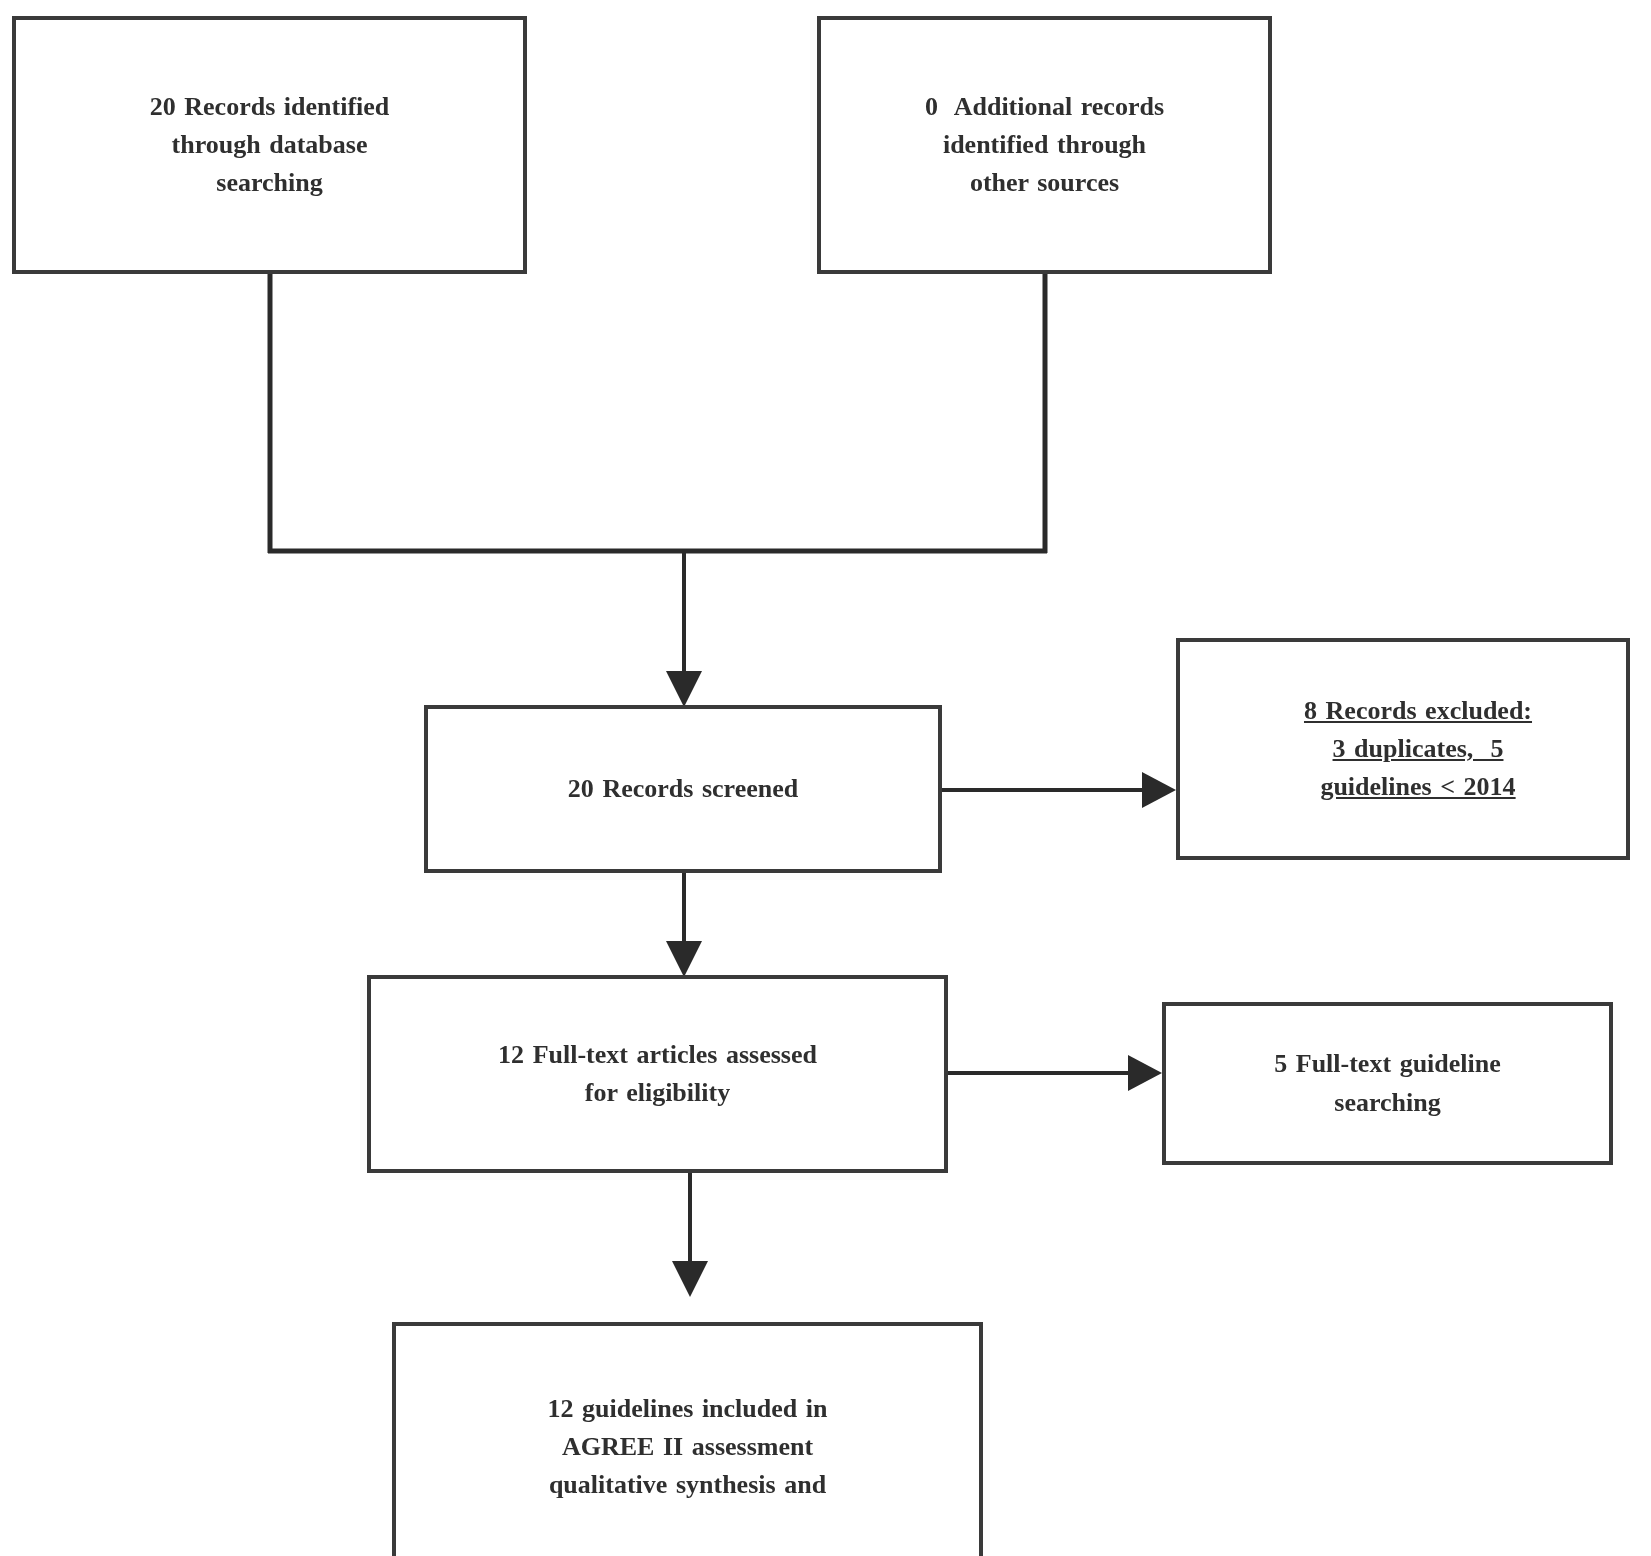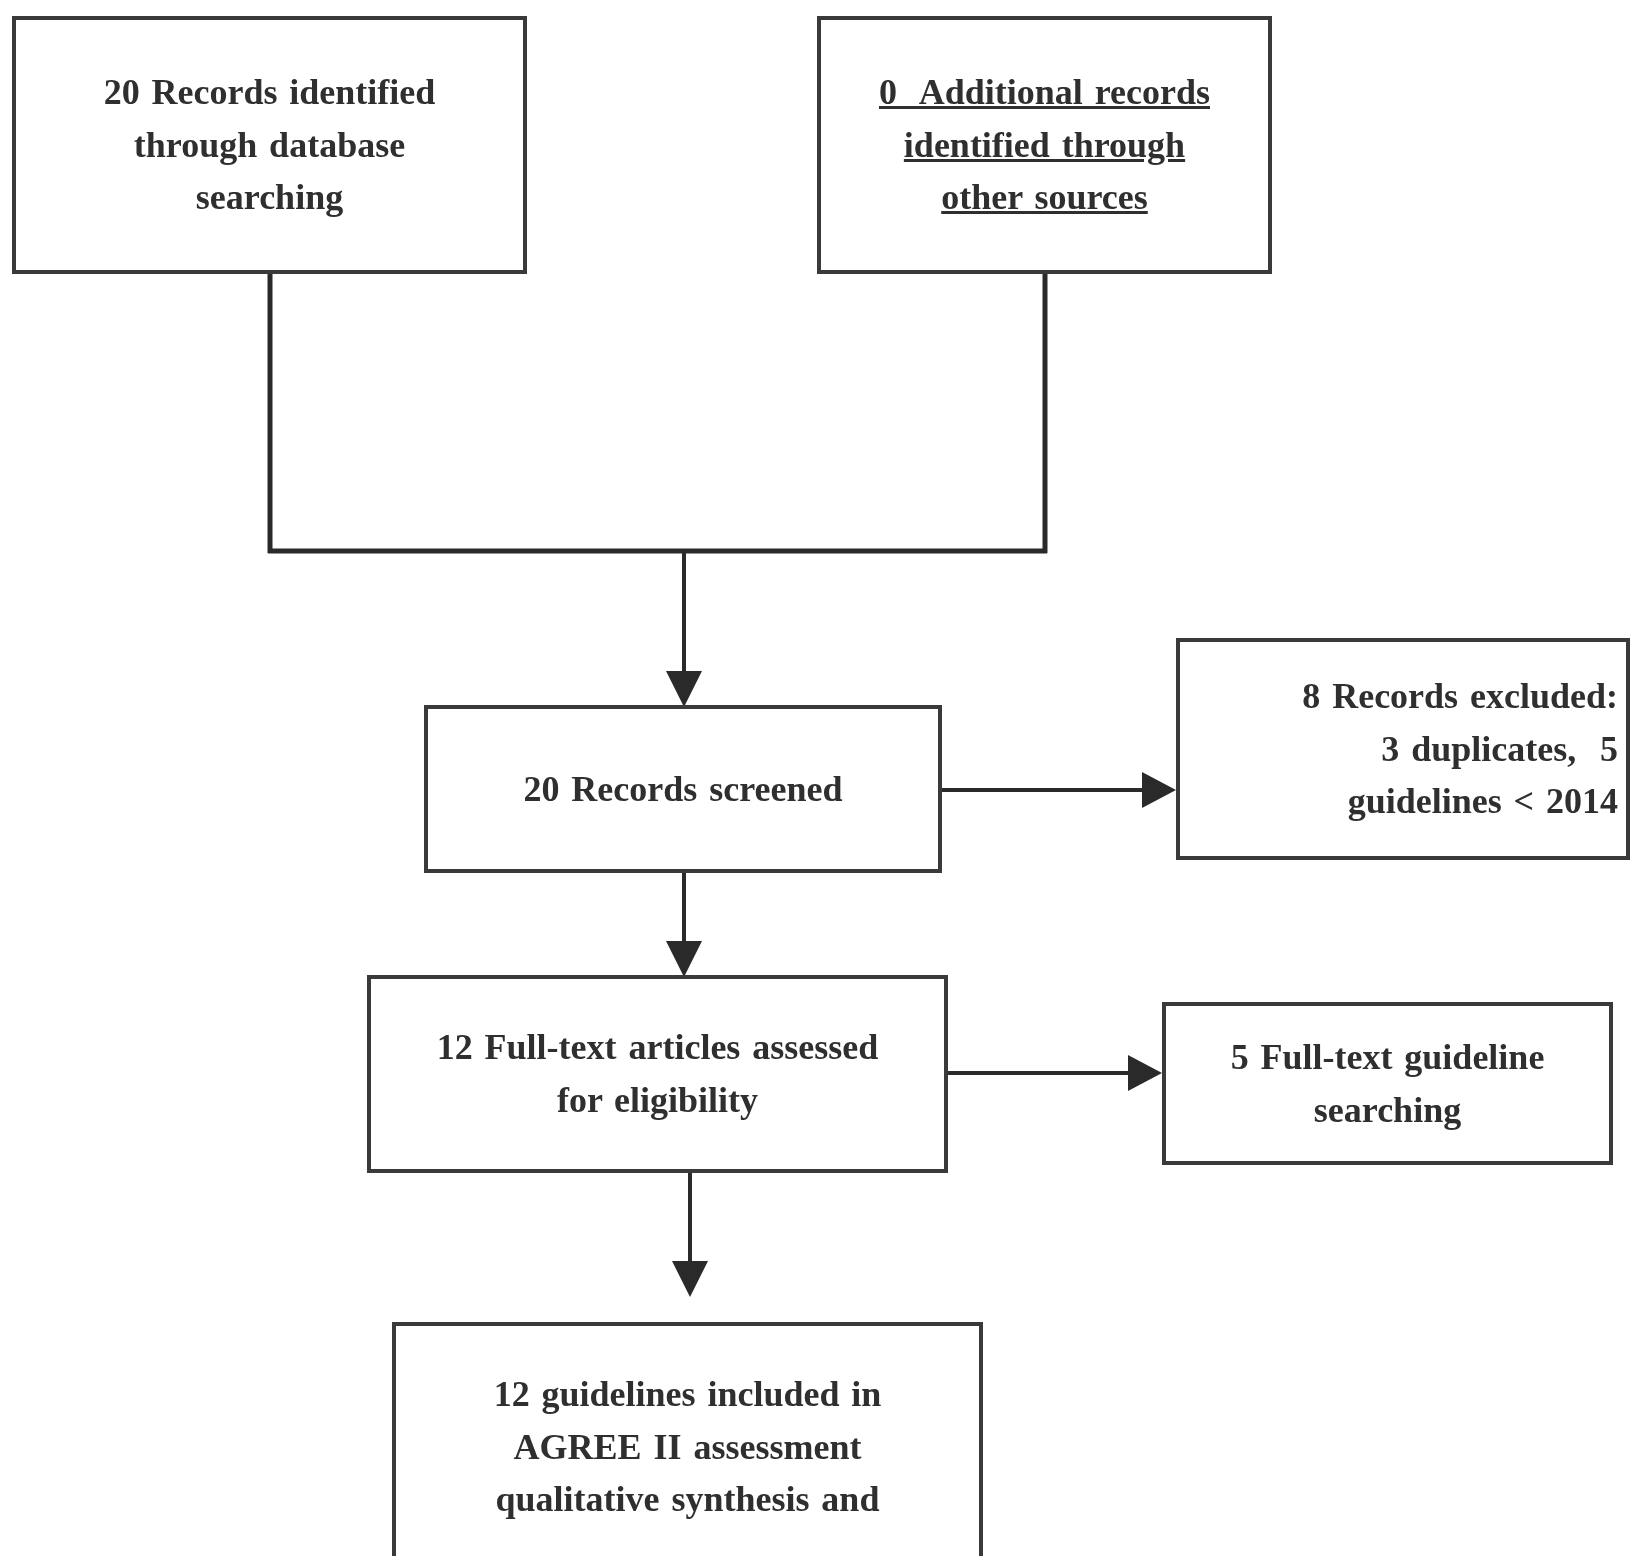--- a/index.html
+++ b/index.html
@@ -33,30 +33,31 @@
     position: absolute;
     box-sizing: border-box;
     background: #ffffff;
     border: 4px solid var(--box-border, #3a3a3a);
     display: flex;
     flex-direction: column;
     justify-content: center;
     align-items: center;
     text-align: center;
     color: var(--text-color, #2f2f2f);
-    font-size: 36px;
+    font-size: 26px;
     font-weight: 700;
     line-height: 1.47;
     word-spacing: 0.08em;
   }
   .node.align-left {
-    align-items: flex-end;
+    align-items: center;
     text-align: left;
     padding-left: 38px;
     padding-right: 8px;
+    text-decoration: underline;
   }
   .tline { white-space: pre-wrap; }
 </style>
 </head>
 <body>
 
 <div class="canvas">
 
   <svg class="connectors" viewBox="0 0 1651 1556" xmlns="http://www.w3.org/2000/svg">
 
@@ -79,21 +80,21 @@
     <line x1="690" y1="1173" x2="690" y2="1266"></line>
     <polygon points="672,1261 708,1261 690,1297"></polygon>
   </svg>
 
   <div class="node" style="left:12px; top:16px; width:515px; height:258px;">
     <div class="tline">20 Records identified</div>
     <div class="tline">through database</div>
     <div class="tline">searching</div>
   </div>
 
-  <div class="node" style="left:817px; top:16px; width:455px; height:258px;text-decoration:underline;">
+  <div class="node" style="left:817px; top:16px; width:455px; height:258px;">
     <div class="tline">0  Additional records</div>
     <div class="tline">identified through</div>
     <div class="tline">other sources</div>
   </div>
 
   <div class="node" style="left:424px; top:705px; width:518px; height:168px;">
     <div class="tline">20 Records screened</div>
   </div>
 
   <div class="node align-left" style="left:1176px; top:638px; width:454px; height:222px;">

